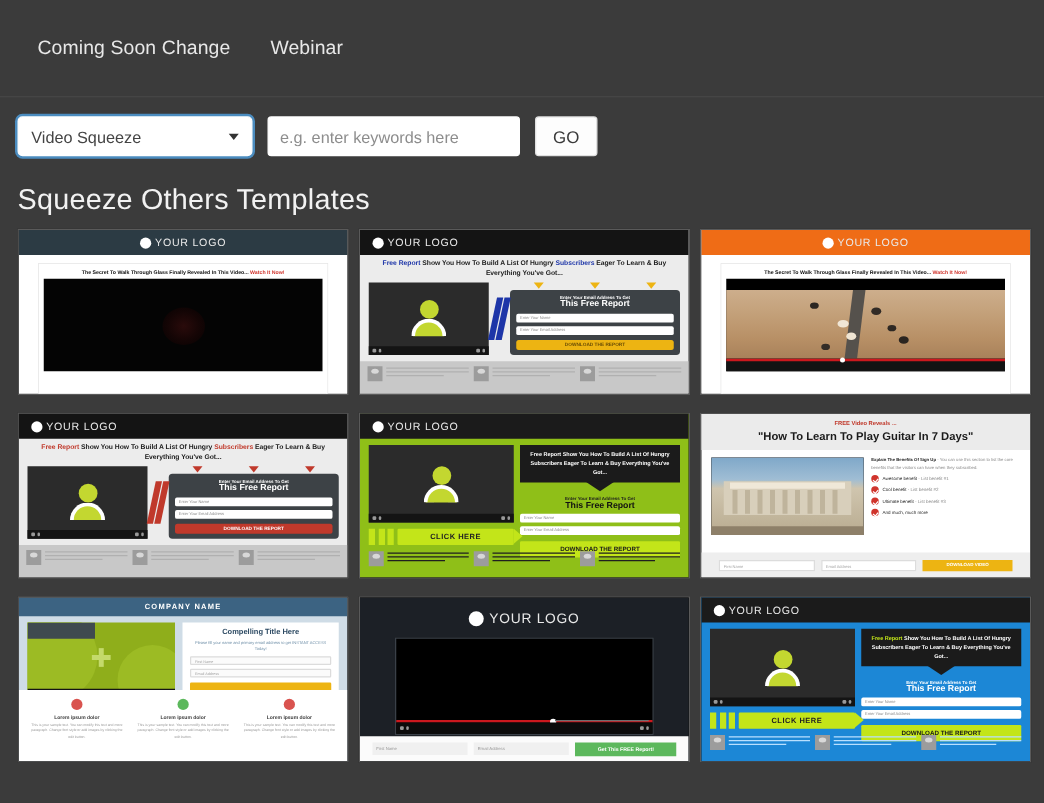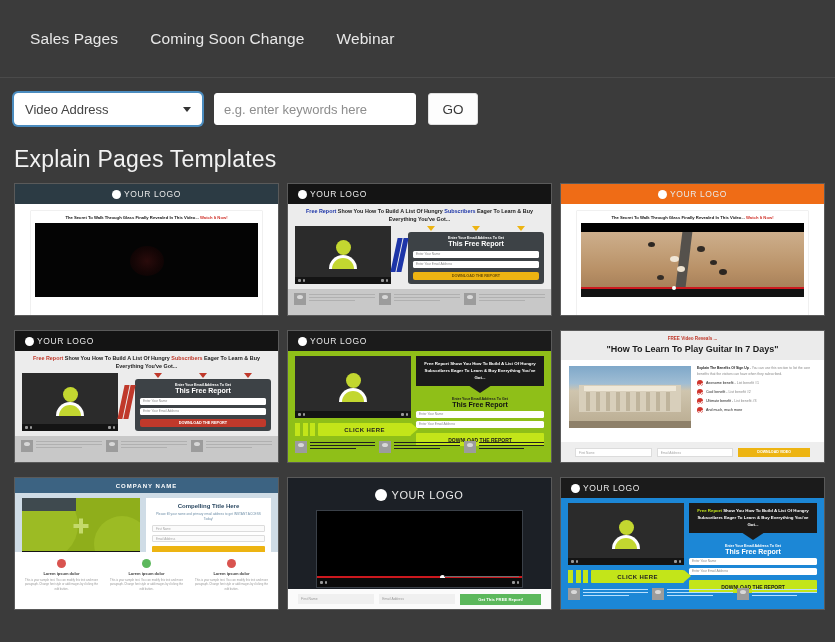--- a/index.html
+++ b/index.html
@@ -212,35 +212,34 @@
   .blk-arrow { background:#1b1b1b; position:relative; padding:4px 5px 5px 5px; }
   .blk-arrow:after {
     content:""; position:absolute; left:50%; bottom:-7px; transform:translateX(-50%);
     width:0;height:0;border-left:12px solid transparent;border-right:12px solid transparent;border-top:8px solid #1b1b1b;
   }
 </style>
 </head>
 <body>
 
 <div class="topnav">
-  <div class="nav-tab">Sales Pages</div>
   <div class="nav-tab">Coming Soon Change</div>
   <div class="nav-tab">Webinar</div>
 </div>
 
 <div class="searchrow">
   <div class="select-wrap">
-    <div class="sel-text">Video Address</div>
+    <div class="sel-text">Video Squeeze</div>
     <div class="caret"></div>
   </div>
   <input class="kw-input" type="text" placeholder="e.g. enter keywords here" style="">
   <button class="go-btn">GO</button>
 </div>
 
-<div class="page-title">Explain Pages Templates</div>
+<div class="page-title">Squeeze Others Templates</div>
 
 <div class="grid">
 
   <div class="card">
     <div class="tpl" style="background:#f4f4f4;">
       <div class="logo-bar" style="background:#2c3b44;">
         <div class="logo-dot"></div>
         <span>YOUR LOGO</span>
       </div>
       <div class="c13-body">

